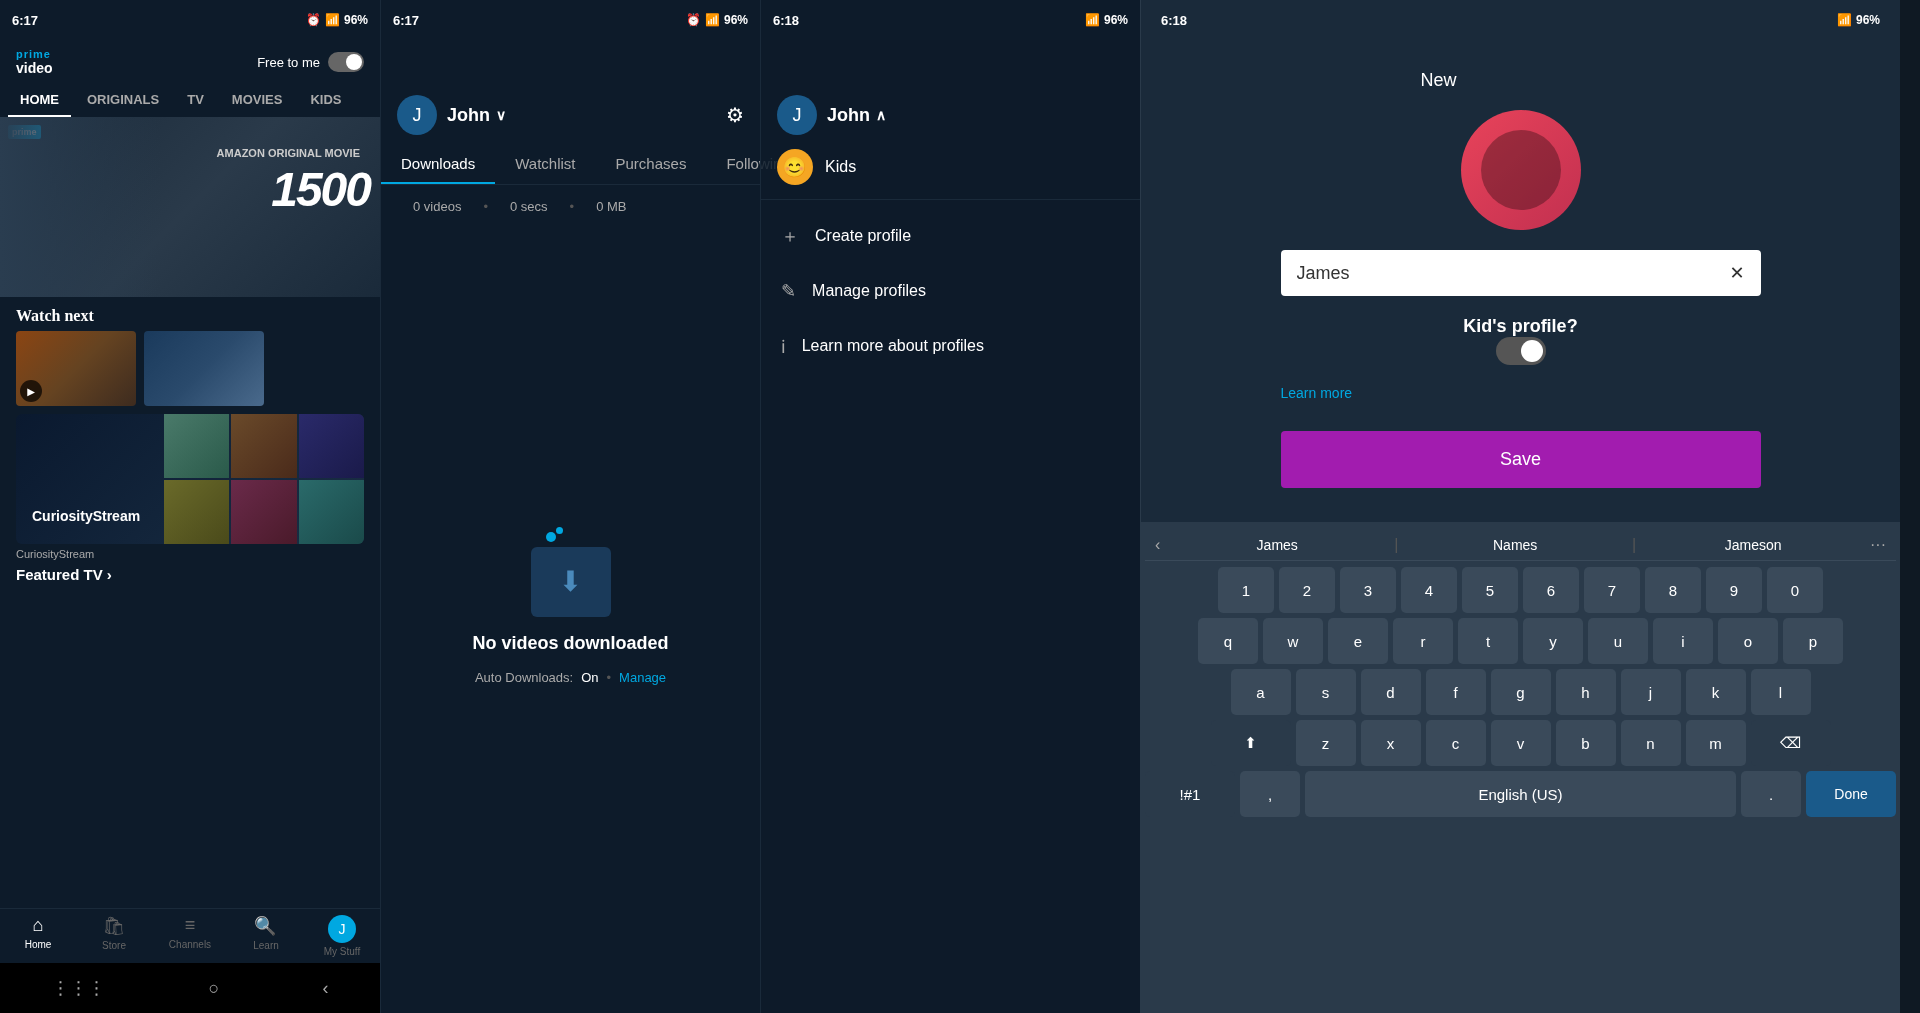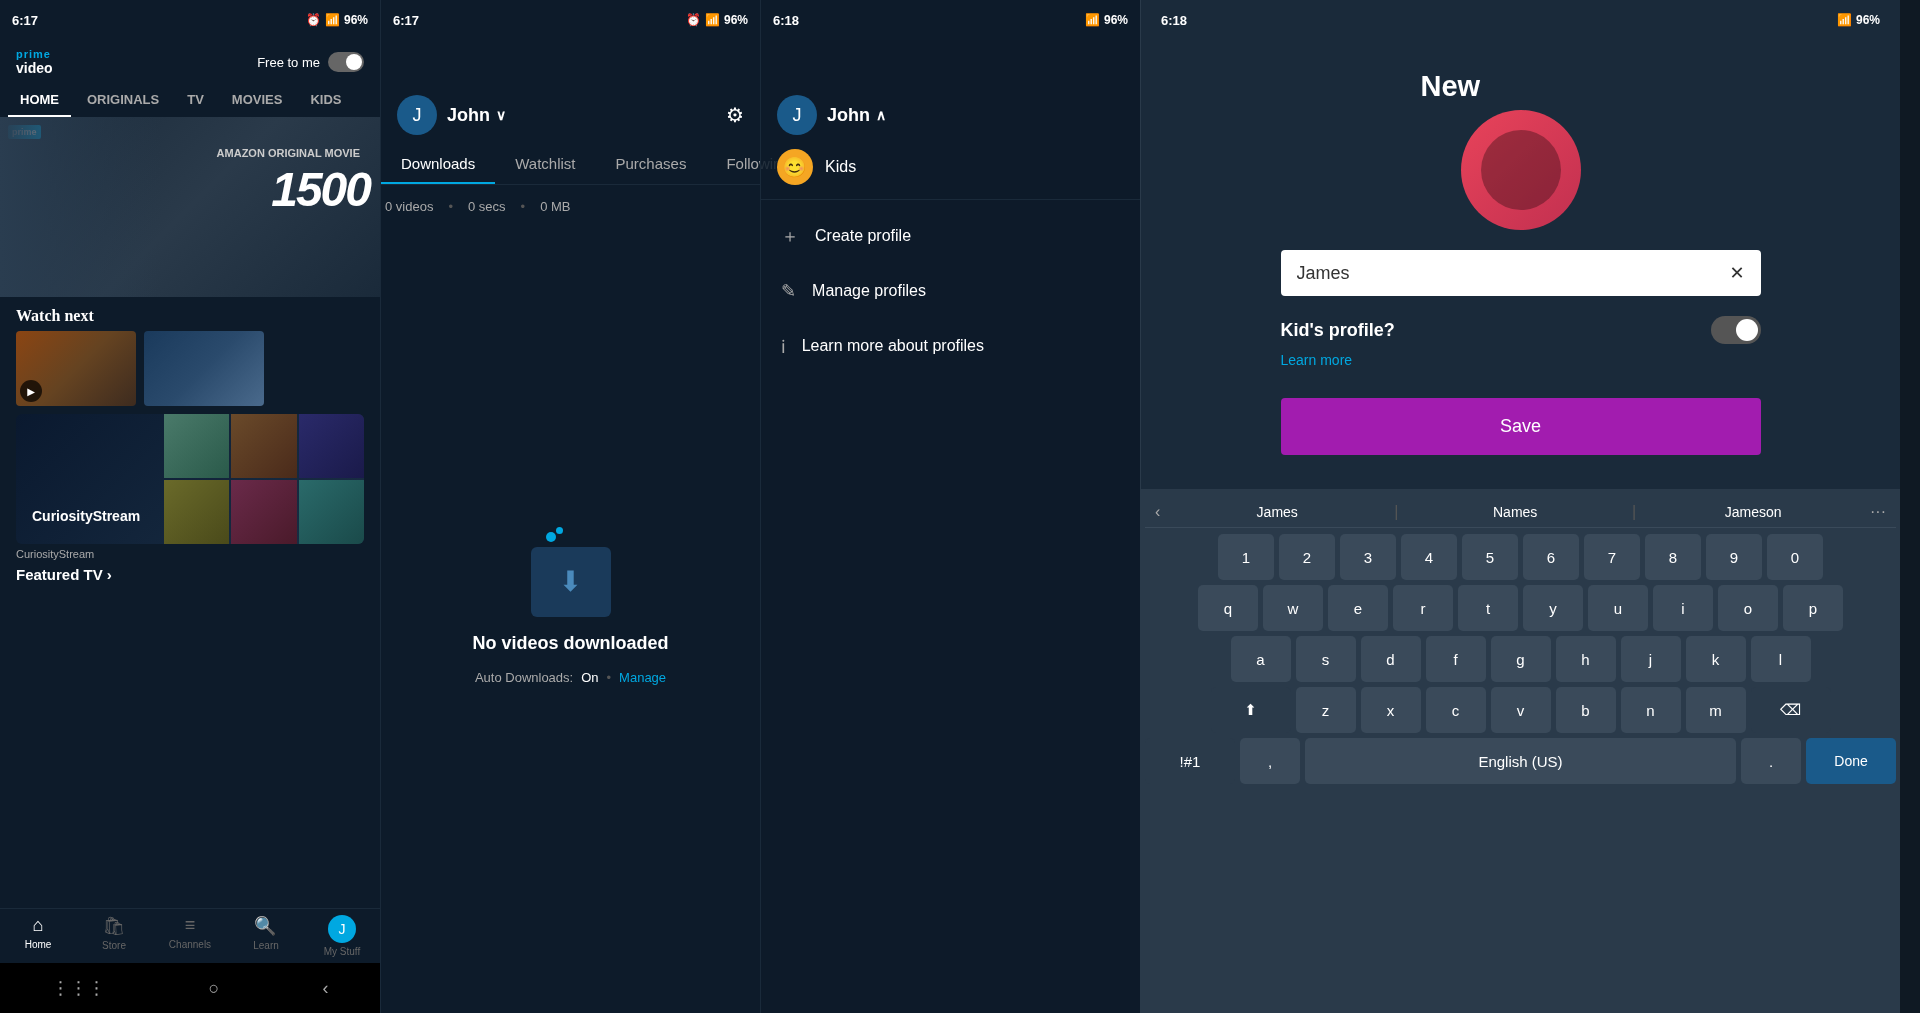--- a/index.html
+++ b/index.html
@@ -323,22 +323,22 @@
       border-bottom: 2px solid transparent;
     }
     .tab-item.active {
       color: white;
       border-bottom: 2px solid #00a8e1;
     }
 
     .stats-row {
       display: flex;
       align-items: center;
-      gap: 15px;
-      padding: 14px 4px;
+      gap: 22px;
+      padding: 14px 32px;
       color: #aaa;
       font-size: 13px;
     }
     .dot { color: #555; }
 
     .empty-state {
       display: flex;
       flex-direction: column;
       align-items: center;
       justify-content: center;
@@ -475,22 +475,22 @@
 
     .new-profile-content {
       display: flex;
       flex-direction: column;
       align-items: center;
       padding: 30px 20px 0;
     }
 
     .new-label {
       color: white;
-      font-size: 29px;
-      font-weight: bold;
+      font-size: 18px;
+      font-weight: normal;
       margin-bottom: 20px;
       align-self: flex-start;
       padding-left: 140px;
     }
 
     .profile-avatar-new {
       width: 120px;
       height: 120px;
       border-radius: 50%;
       background: linear-gradient(135deg, #e8435a, #c23050);
@@ -530,21 +530,22 @@
       cursor: pointer;
       background: none;
       border: none;
     }
 
     .kids-toggle-row {
       width: 480px;
       display: flex;
       align-items: center;
       justify-content: space-between;
-      margin-bottom: 8px;
+      margin-bottom: 20px;
+      flex-direction: column;
     }
     .kids-profile-label {
       color: white;
       font-size: 18px;
       font-weight: bold;
     }
     .toggle2 {
       width: 50px;
       height: 28px;
       background: #555;

